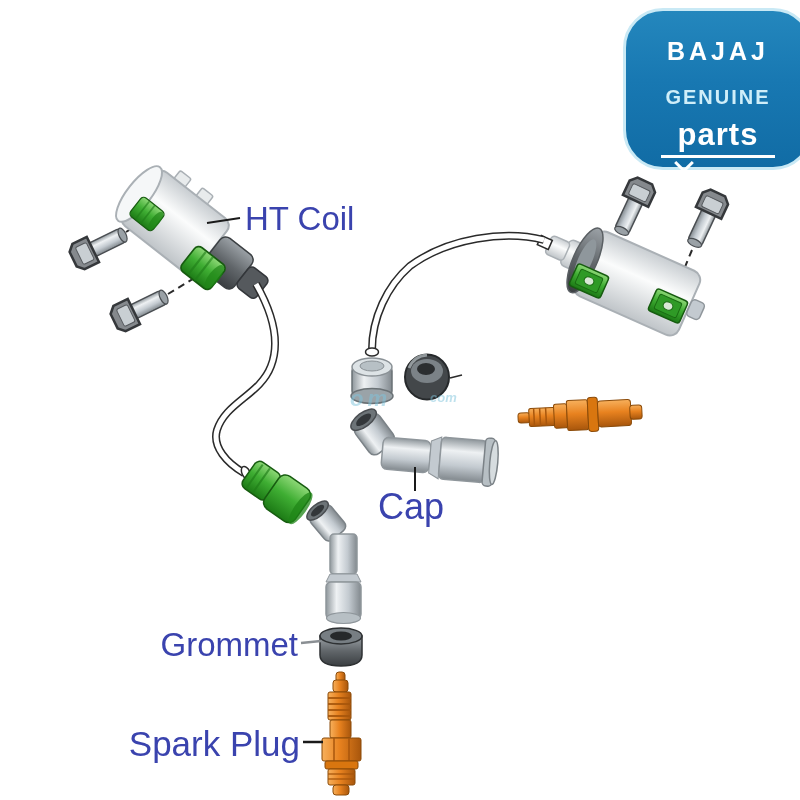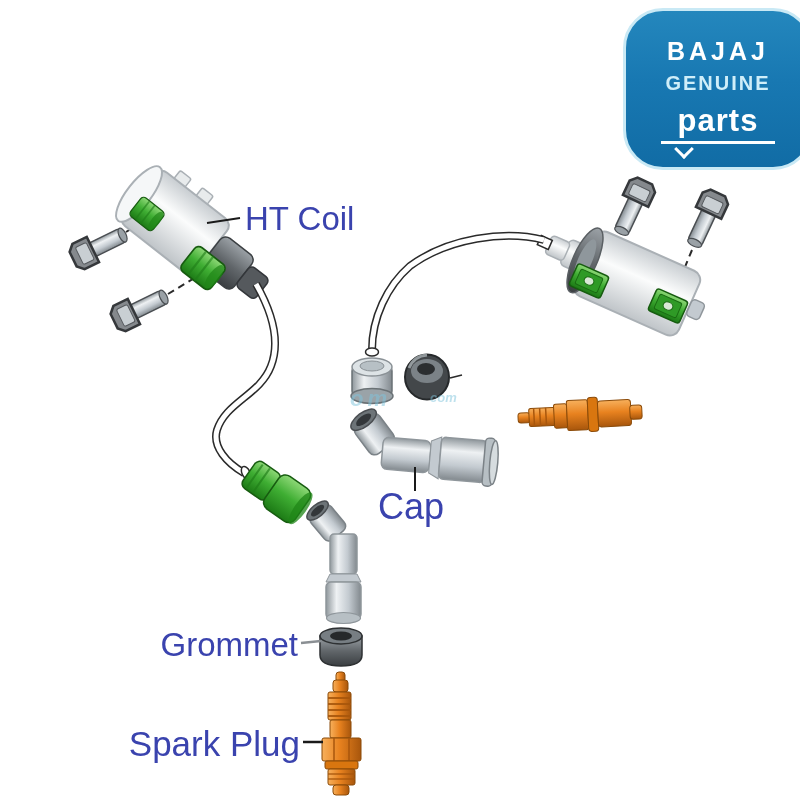--- a/index.html
+++ b/index.html
@@ -8,21 +8,21 @@
   svg{position:absolute;left:0;top:0;}
   svg text{font-family:"Liberation Sans",sans-serif;}
   .part-label{fill:#3A43AE;font-size:33px;}
 
   
   .badge{position:absolute;left:623px;top:8px;width:190px;height:162px;box-sizing:border-box;
          background:linear-gradient(180deg,#2487BD 0%,#1878B2 45%,#116CA5 100%);
          border:3px solid #C9E9F5;border-radius:40px;
          display:flex;flex-direction:column;align-items:center;padding-top:28px;}
   .badge-brand{color:#fff;font-size:25px;font-weight:bold;letter-spacing:4px;line-height:1;}
-  .badge-genuine{color:#CFEEF9;font-size:20px;font-weight:bold;letter-spacing:2px;margin-top:9px;line-height:1;}
+  .badge-genuine{color:#CFEEF9;font-size:20px;font-weight:bold;letter-spacing:2px;margin-top:23px;line-height:1;}
   .badge-parts{color:#fff;font-size:31px;font-weight:bold;letter-spacing:1px;margin-top:12px;line-height:1.05;}
   .badge-underline{position:relative;width:114px;height:3px;background:#fff;margin-top:3px;}
   .badge-arrow{position:absolute;left:16px;top:1px;width:11px;height:11px;
                border:0 solid #fff;border-width:0 3px 3px 0;transform:rotate(45deg);
                background:transparent;}
 </style>
 </head>
 <body>
 
 <div id="stage">

